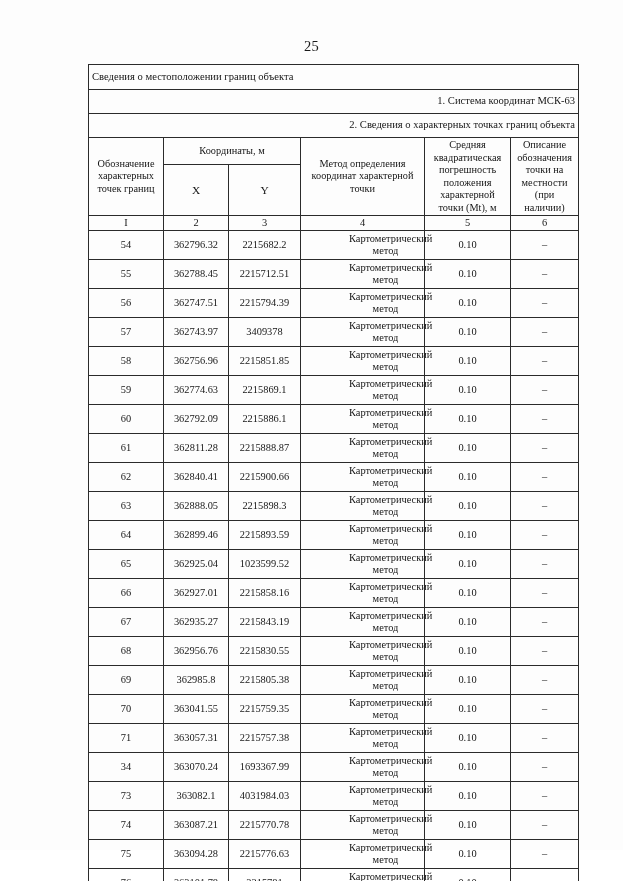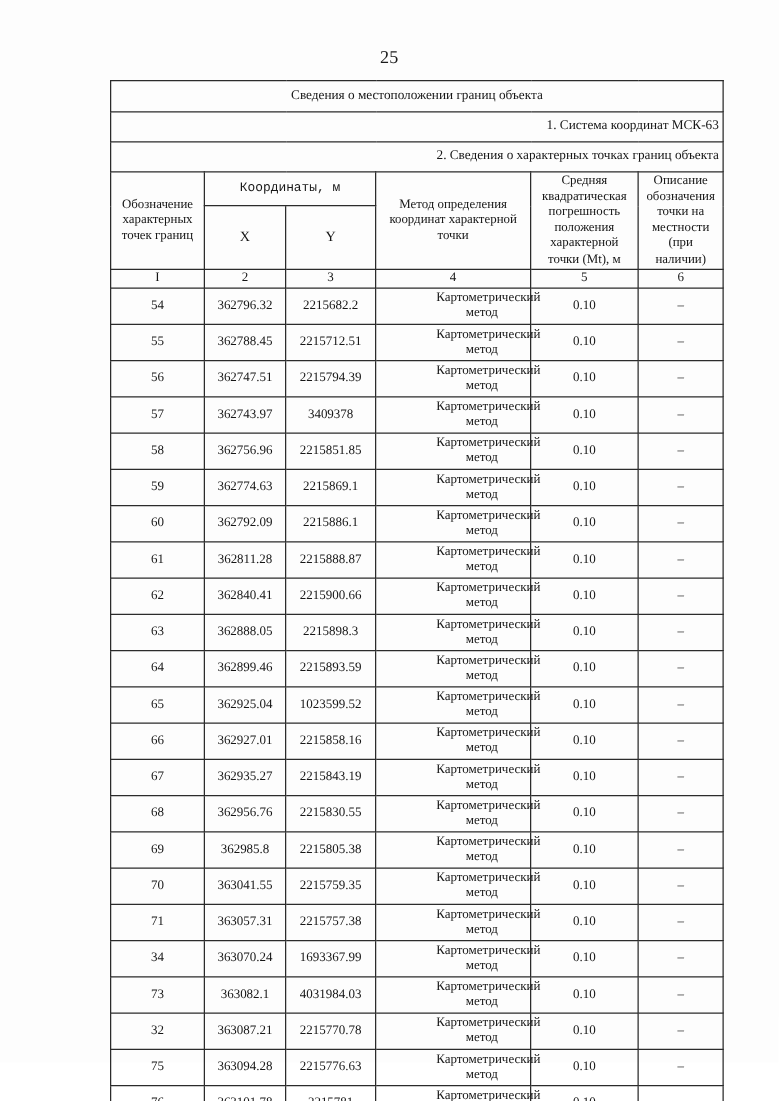--- a/index.html
+++ b/index.html
@@ -44,21 +44,20 @@
     line-height: 1.18;
   }
   .doc-table td, .doc-table th {
     border: 1px solid #2b2b2b;
     padding: 1px 3px;
     vertical-align: middle;
     font-weight: normal;
     color: #161616;
   }
   .banner-row td {
-    text-align: center;
     height: 21px;
     font-size: 10.6px;
     padding-top: 2px;
   }
   .section-row td {
     text-align: right;
     height: 21px;
     font-size: 10.6px;
     padding-left: 20px;
   }
@@ -67,21 +66,20 @@
     vertical-align: top;
     padding-top: 3px;
     font-size: 10.3px;
     line-height: 1.22;
   }
   .head-group {
     text-align: center;
     vertical-align: top;
     padding-top: 3px;
     font-size: 10.3px;
-    font-family: Liberation Mono, monospace;
   }
   .head-xy {
     text-align: center;
     vertical-align: middle;
     font-size: 11.4px;
     height: 48px;
   }
   .numrow td {
     text-align: center;
     height: 13px;
@@ -315,21 +313,21 @@
         </tr>
         <tr class="data-row">
           <td>73</td>
           <td>363082.1</td>
           <td>4031984.03</td>
           <td class="method">Картометрический метод</td>
           <td>0.10</td>
           <td class="dash">–</td>
         </tr>
         <tr class="data-row">
-          <td>32</td>
+          <td>74</td>
           <td>363087.21</td>
           <td>2215770.78</td>
           <td class="method">Картометрический метод</td>
           <td>0.10</td>
           <td class="dash">–</td>
         </tr>
         <tr class="data-row">
           <td>75</td>
           <td>363094.28</td>
           <td>2215776.63</td>

